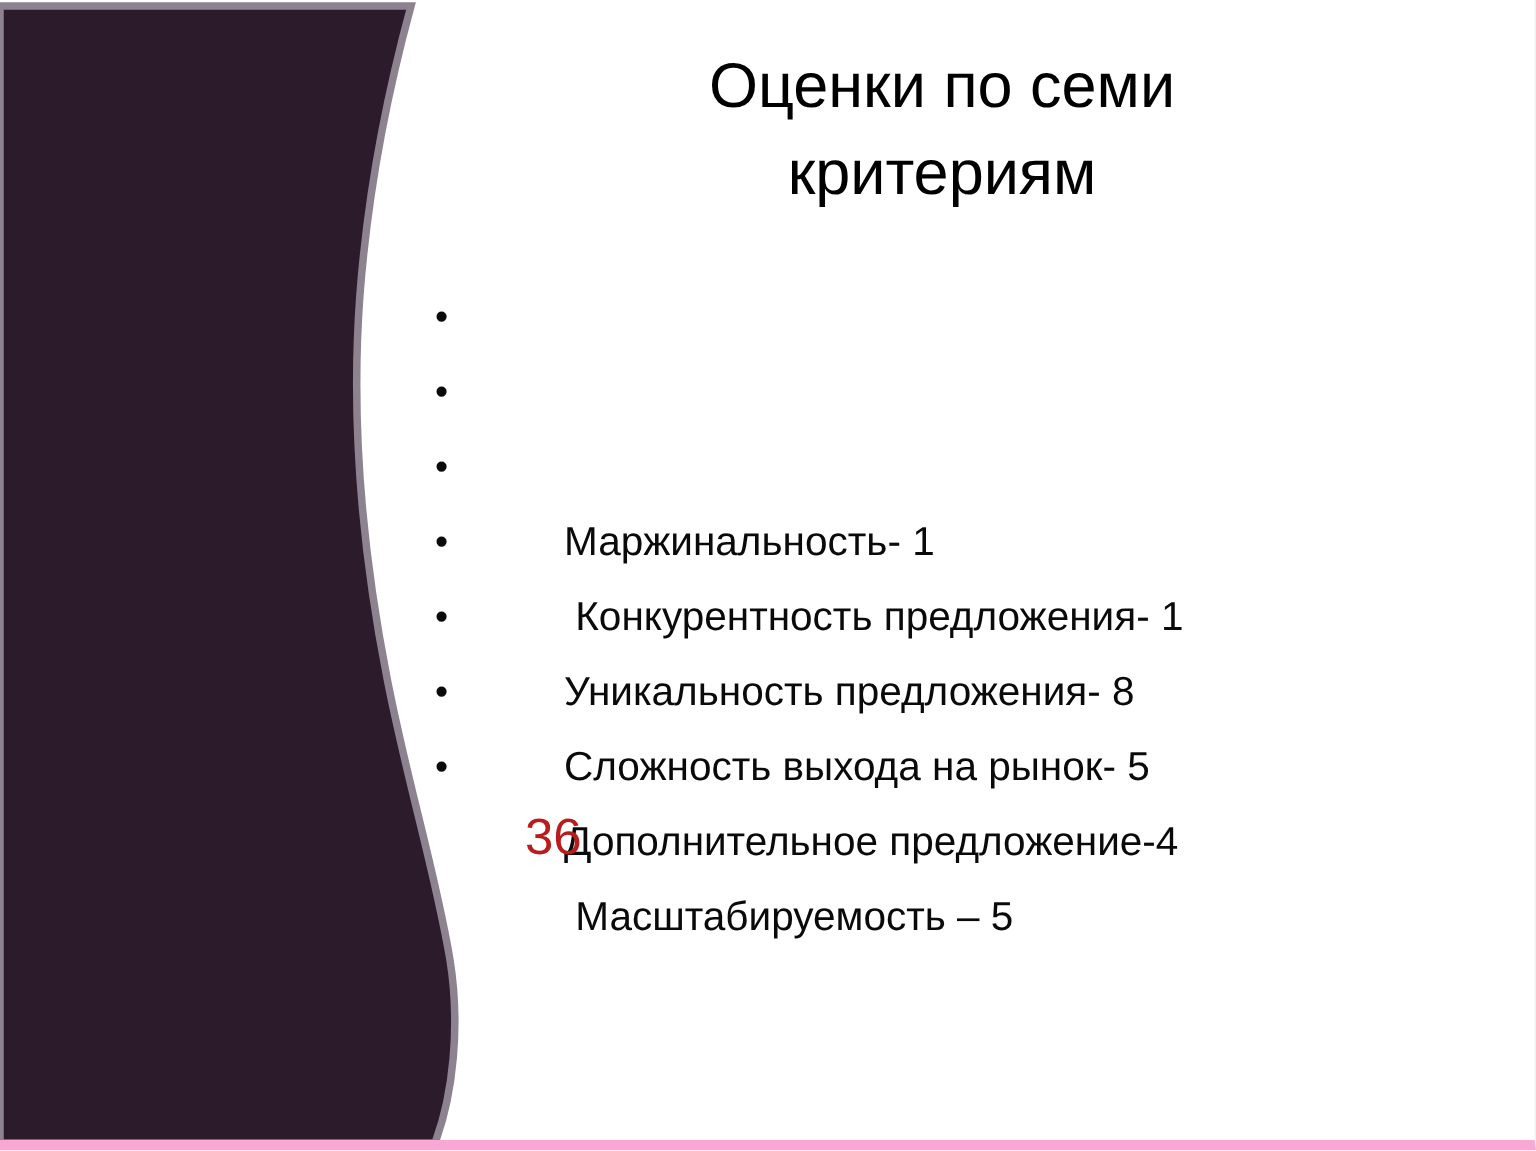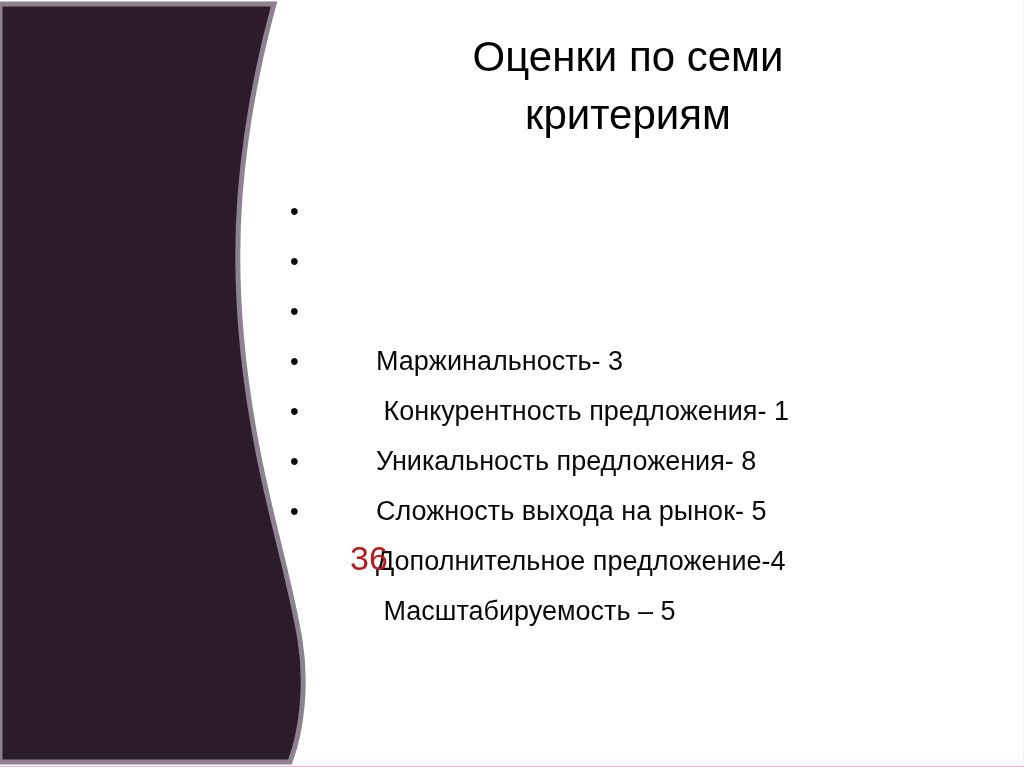--- a/index.html
+++ b/index.html
@@ -11,21 +11,21 @@
 
   #slide {
     position: relative;
     width: 1024px;
     height: 767px;
     background: #ffffff;
     overflow: hidden;
     font-family: "Liberation Sans", "DejaVu Sans", sans-serif;
     box-sizing: border-box;
     border-right: 1px solid #f2f2f2;
-    border-bottom: 1px solid #f9a8d4;
+    border-bottom: 7px solid #f9a8d4;
   }
 
   
   #deco-shape {
     position: absolute;
     left: 0;
     top: 0;
     width: 340px;
     height: 767px;
     pointer-events: none;
@@ -112,21 +112,21 @@
     <div class="title-line">Оценки по семи</div>
     <div class="title-line">критериям</div>
   </div>
 
   <ul id="bullet-list">
     <li class="bullet-row">
       <span class="bullet-marker">•</span>
     </li>
     <li class="bullet-row">
       <span class="bullet-marker">•</span>
-      <span class="bullet-text">Маржинальность- 3</span>
+      <span class="bullet-text">Маржинальность- 1</span>
     </li>
     <li class="bullet-row">
       <span class="bullet-marker">•</span>
       <span class="bullet-text"> Конкурентность предложения- 1</span>
     </li>
     <li class="bullet-row">
       <span class="bullet-marker">•</span>
       <span class="bullet-text">Уникальность предложения- 8</span>
     </li>
     <li class="bullet-row">

